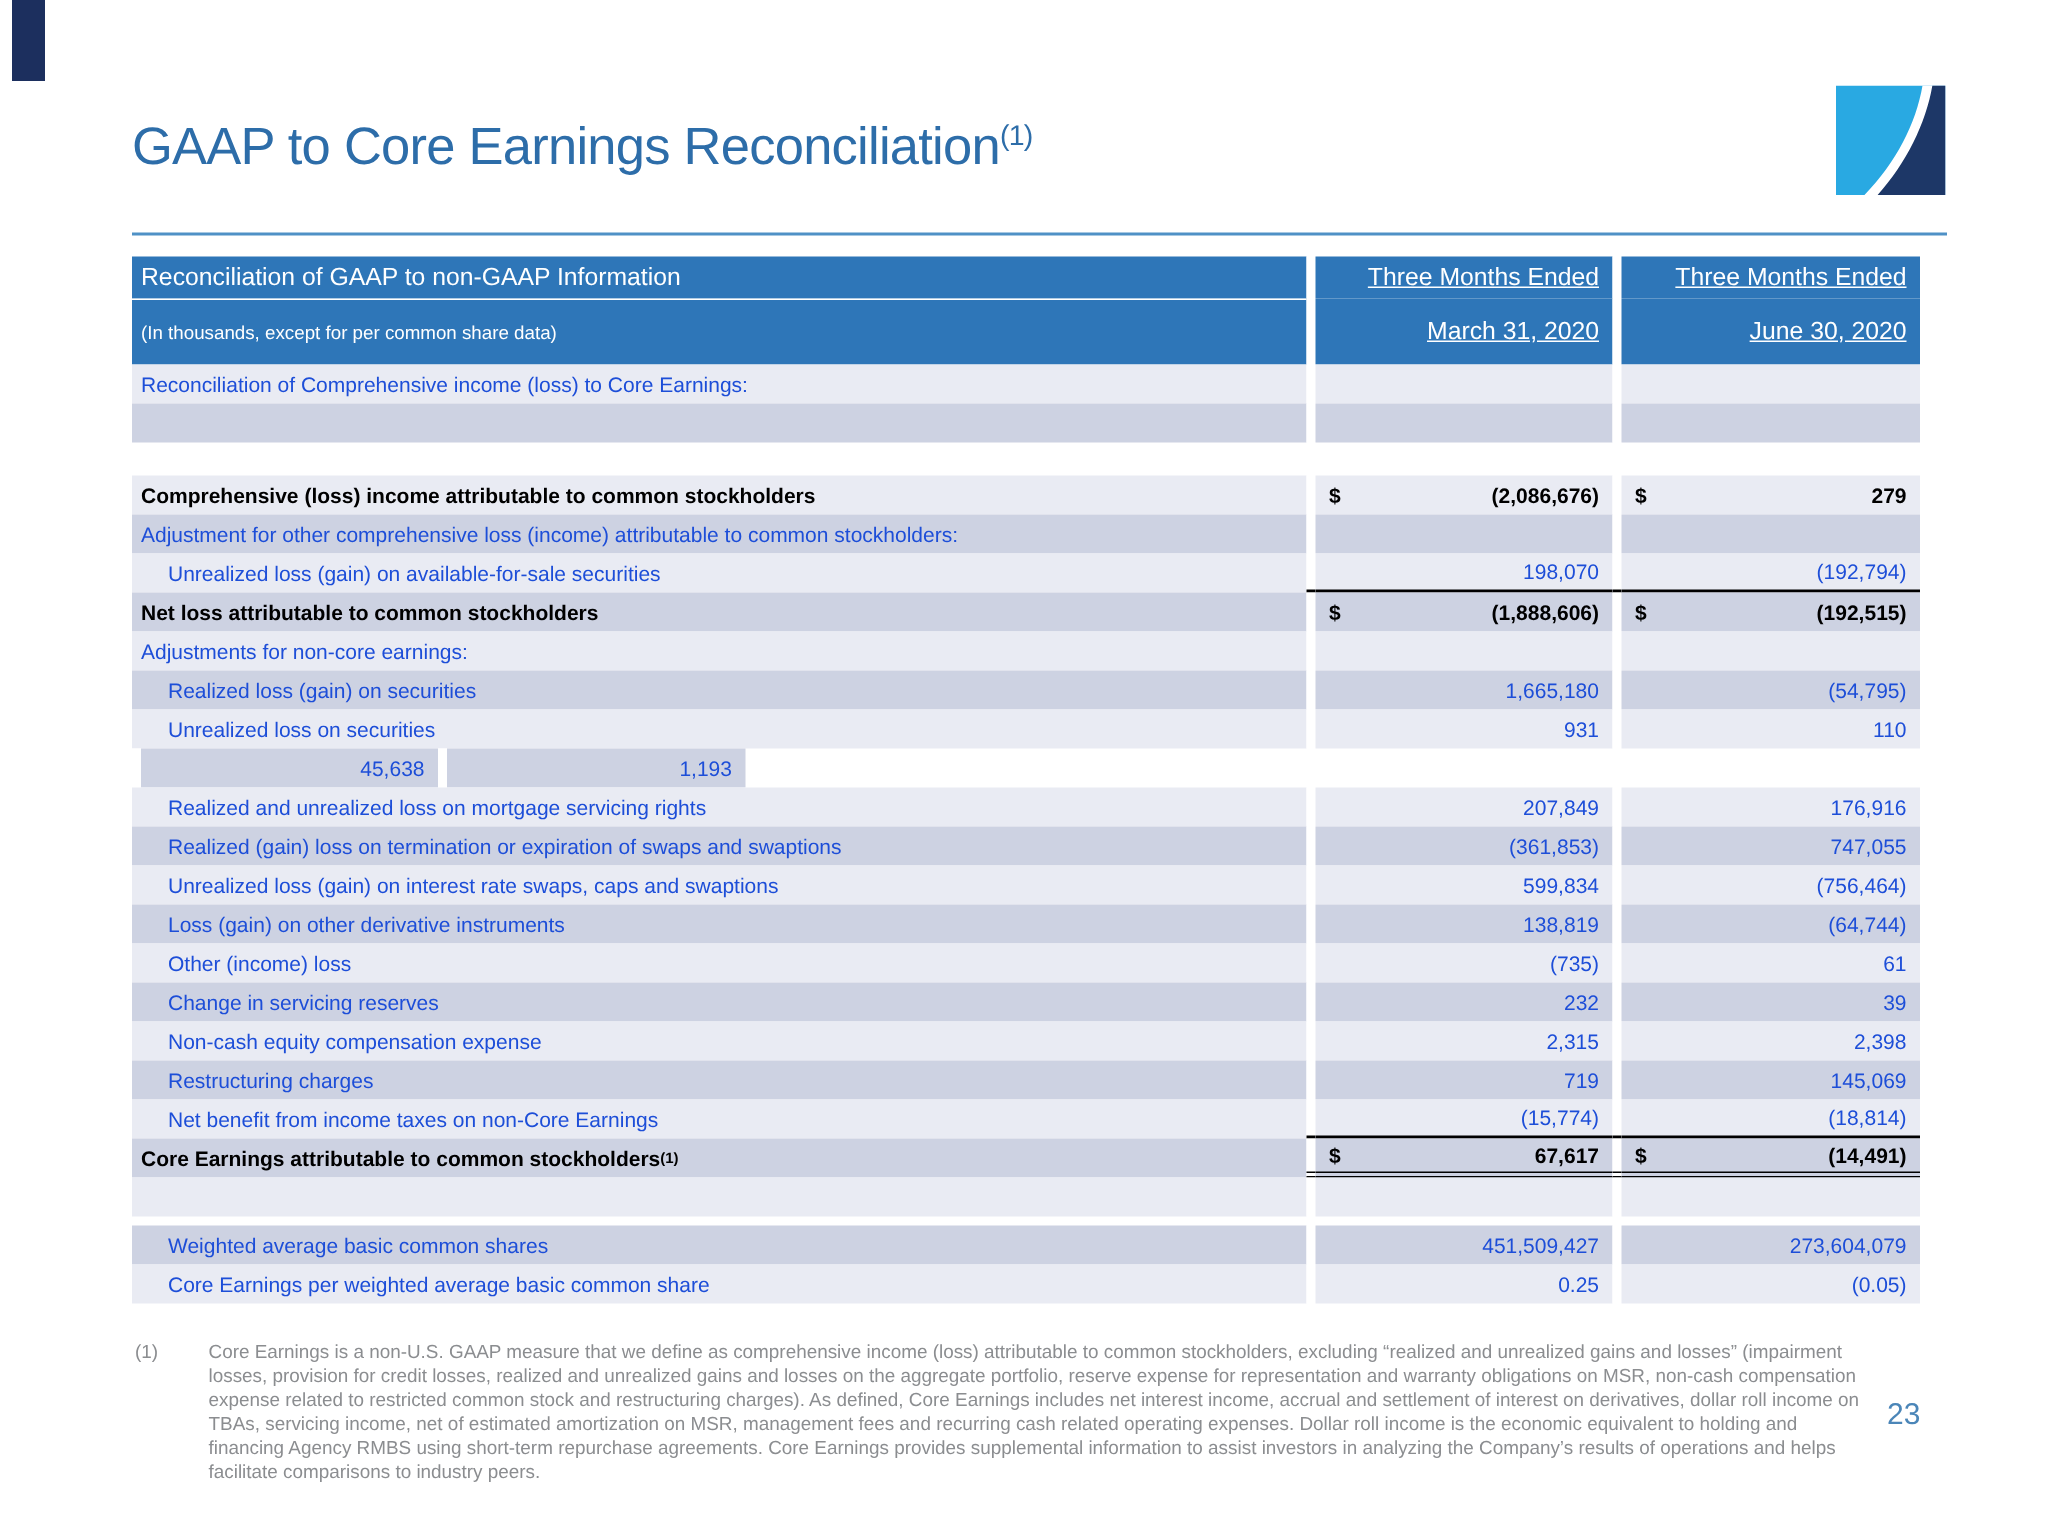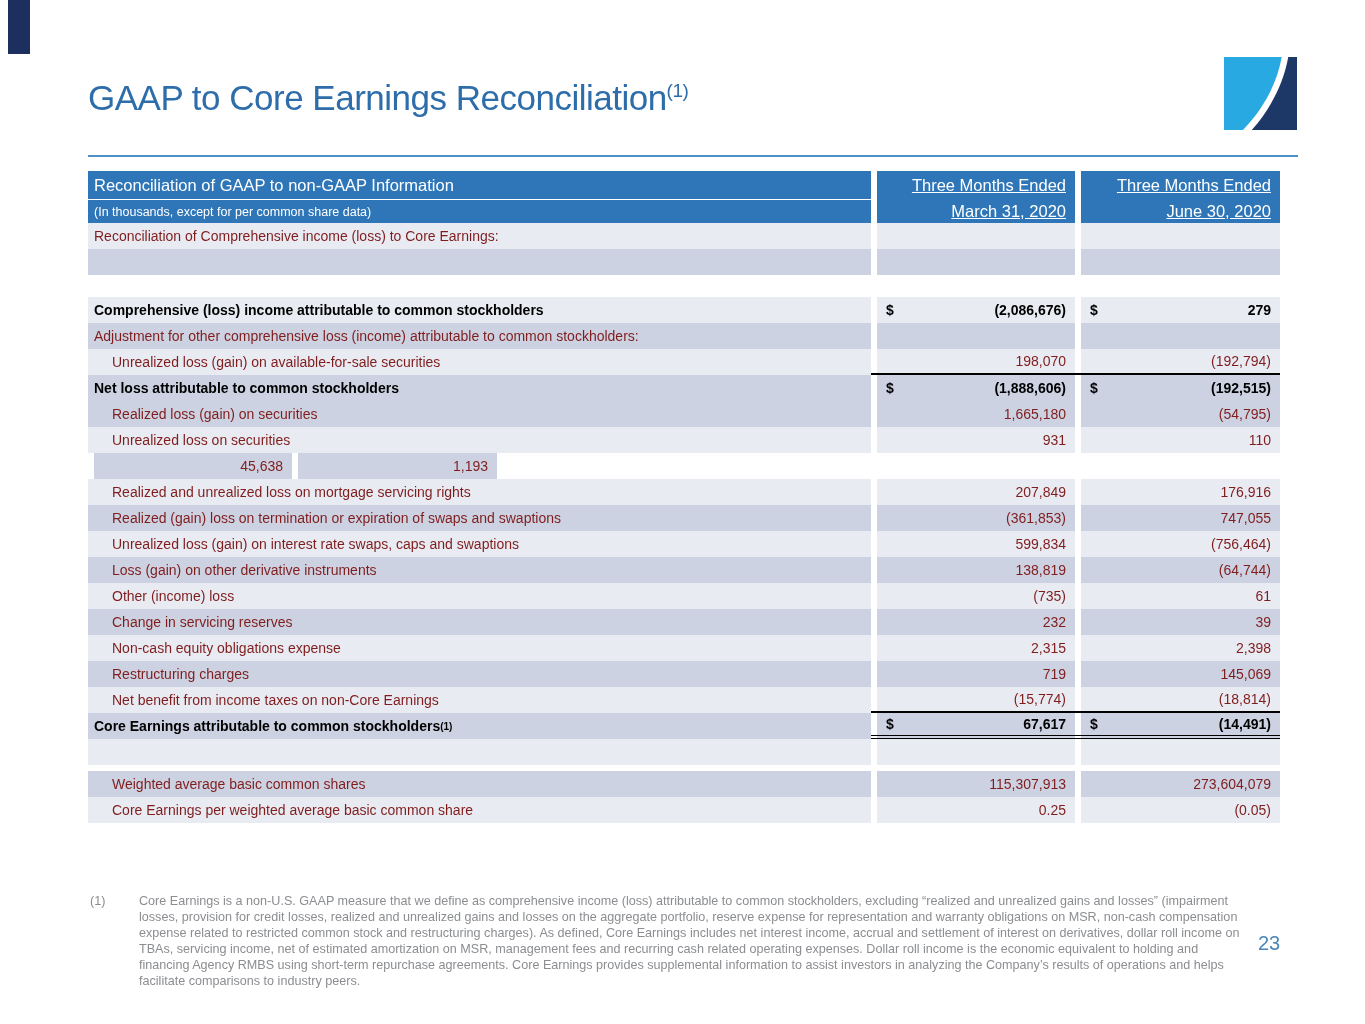--- a/index.html
+++ b/index.html
@@ -24,26 +24,26 @@
   .trow { display:flex; width:100%; }
   .cell-label { width:783px; display:flex; align-items:center; padding-left:6px; }
   .cell-gap   { width:6px; background:#fff; }
   .cell-v1, .cell-v2 { display:flex; align-items:center; justify-content:flex-end;
                        padding:0 9px; }
   .cell-v1 { width:198px; } .cell-v2 { width:199px; }
   .has-dollar { justify-content:space-between; }
 
   .hdr .cell-label, .hdr .cell-v1, .hdr .cell-v2 { background:var(--hdr-blue); color:#fff; }
   .hdr-row1 { height:28px; }
-  .hdr-row2 { height:24px; }
+  .hdr-row2 { height:44px; }
   .hdr-label-main { font-size:16.5px; }
   .hdr-label-sub  { font-size:12.5px; }
   .hdr-date { font-size:16.5px;text-decoration:underline; }
 
-  .drow { height:26px; color:#7f1d1d; }
+  .drow { height:26px; color:#1d4ed8; }
   .drow.bold { font-weight:bold; color:#000; }
   .shade-light .cell-label, .shade-light .cell-v1, .shade-light .cell-v2 { background:var(--row-light); }
   .shade-dark  .cell-label, .shade-dark  .cell-v1, .shade-dark  .cell-v2 { background:var(--row-dark); }
   .indent .cell-label { padding-left:24px; }
   .line-single .cell-v1, .line-single .cell-v2, .line-single .cell-gap2,
   .line-single .cell-gap3 { border-bottom:2px solid #000; }
   .line-double .cell-v1, .line-double .cell-v2, .line-double .cell-gap2,
   .line-double .cell-gap3 { border-bottom:4px double #000; }
   .spacer { width:100%; background:#fff; }
   .lbl-sup { font-size:10px; vertical-align:super; font-weight:bold; }
@@ -157,20 +157,31 @@
           <div class="cell-v1 has-dollar">
             <span>$</span>
             <span>(1,888,606)</span>
           </div>
           <div class="cell-gap cell-gap3"></div>
           <div class="cell-v2 has-dollar">
             <span>$</span>
             <span>(192,515)</span>
           </div>
         </div>
+        <div class="trow drow shade-light">
+          <div class="cell-label">Adjustments for non-core earnings:</div>
+          <div class="cell-gap cell-gap2"></div>
+          <div class="cell-v1">
+            <span></span>
+          </div>
+          <div class="cell-gap cell-gap3"></div>
+          <div class="cell-v2">
+            <span></span>
+          </div>
+        </div>
         <div class="trow drow shade-dark indent">
           <div class="cell-label">Realized loss (gain) on securities</div>
           <div class="cell-gap cell-gap2"></div>
           <div class="cell-v1">
             <span>1,665,180</span>
           </div>
           <div class="cell-gap cell-gap3"></div>
           <div class="cell-v2">
             <span>(54,795)</span>
           </div>
@@ -256,21 +267,21 @@
           <div class="cell-gap cell-gap2"></div>
           <div class="cell-v1">
             <span>232</span>
           </div>
           <div class="cell-gap cell-gap3"></div>
           <div class="cell-v2">
             <span>39</span>
           </div>
         </div>
         <div class="trow drow shade-light indent">
-          <div class="cell-label">Non-cash equity obligations expense</div>
+          <div class="cell-label">Non-cash equity compensation expense</div>
           <div class="cell-gap cell-gap2"></div>
           <div class="cell-v1">
             <span>2,315</span>
           </div>
           <div class="cell-gap cell-gap3"></div>
           <div class="cell-v2">
             <span>2,398</span>
           </div>
         </div>
         <div class="trow drow shade-dark indent">
@@ -317,21 +328,21 @@
           <div class="cell-gap cell-gap3"></div>
           <div class="cell-v2">
             <span></span>
           </div>
         </div>
         <div class="spacer" style="height: 6px;"></div>
         <div class="trow drow shade-dark indent">
           <div class="cell-label">Weighted average basic common shares</div>
           <div class="cell-gap cell-gap2"></div>
           <div class="cell-v1">
-            <span>115,307,913</span>
+            <span>451,509,427</span>
           </div>
           <div class="cell-gap cell-gap3"></div>
           <div class="cell-v2">
             <span>273,604,079</span>
           </div>
         </div>
         <div class="trow drow shade-light indent">
           <div class="cell-label">Core Earnings per weighted average basic common share</div>
           <div class="cell-gap cell-gap2"></div>
           <div class="cell-v1">

